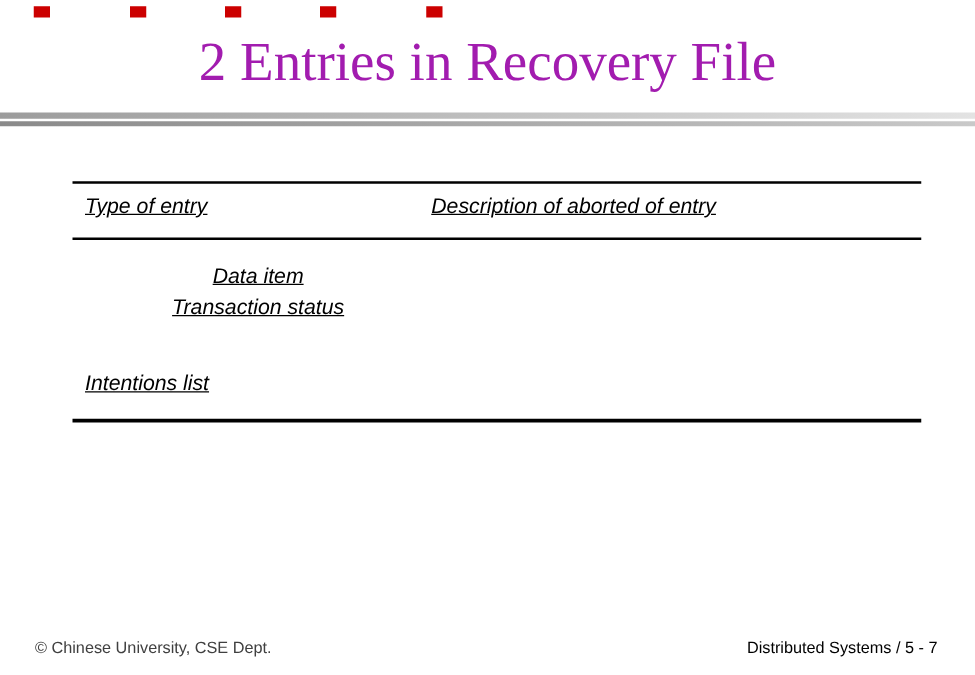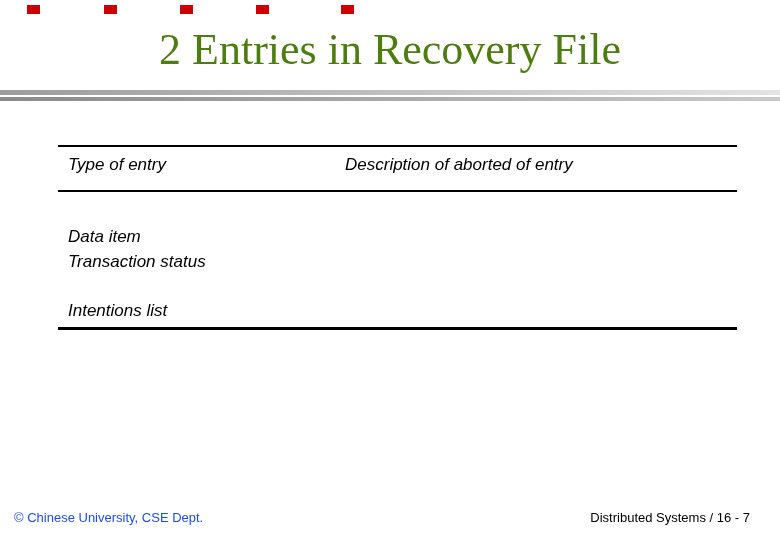--- a/index.html
+++ b/index.html
@@ -57,51 +57,52 @@
     background: linear-gradient(to right, #8a8a8a, #c9c9c9);
   }
 
   
   .entry-table {
     position: absolute;
     left: 58px;
     top: 145px;
     width: 679px;
     font-size: 17px;
+    text-decoration: underline;
   }
   .rule { height: 2px; background: #000000; width: 100%; }
   .rule.bottom { height: 3px; }
 
   .t-row { display: flex; align-items: flex-start; }
   .col1 {
     flex: 0 0 287px;
     box-sizing: border-box;
     padding-left: 10px;
     font-style: italic;
     white-space: pre-line;
   }
   .col2 {
     flex: 1 1 auto;
     white-space: pre-line;
   }
 
   .header-row { padding: 6px 0 13px 0; line-height: 24px; }
   .header-row .col2 { font-style: italic; }
 
-  .body-row-1 { padding-top: 32px; line-height: 25px; }
-  .body-row-2 { margin-top: 24px; line-height: 25px; padding-bottom: 4px; }
+  .body-row-1 { padding-top: 16px; line-height: 25px; text-align: center; }
+  .body-row-2 { margin-top: 36px; line-height: 25px; padding-bottom: 16px; }
 
   
   .footer-left {
     position: absolute;
-    left: 14px;
+    left: 28px;
     top: 510px;
     font-size: 13px;
     line-height: 16px;
-    color: #1d4ed8;
+    color: #404040;
   }
   .footer-right {
     position: absolute;
     right: 30px;
     top: 510px;
     font-size: 13px;
     line-height: 16px;
     color: #000000;
   }
 </style>
@@ -109,21 +110,21 @@
 <body>
 
 <div id="slide">
 
   <div class="top-square sq0" style="background: rgb(204, 0, 0);"></div>
   <div class="top-square sq1" style="background: rgb(204, 0, 0);"></div>
   <div class="top-square sq2" style="background: rgb(204, 0, 0);"></div>
   <div class="top-square sq3" style="background: rgb(204, 0, 0);"></div>
   <div class="top-square sq4" style="background: rgb(204, 0, 0);"></div>
 
-  <div class="slide-title" style="color: #4d7c0f;">2 Entries in Recovery File</div>
+  <div class="slide-title" style="color: #a21caf;">2 Entries in Recovery File</div>
 
   <div class="sep-bar-1"></div>
   <div class="sep-bar-2"></div>
 
   <div class="entry-table">
     <div class="rule"></div>
 
     <div class="t-row header-row">
       <div class="col1">Type of entry</div>
       <div class="col2">Description of aborted of entry</div>
@@ -137,15 +138,15 @@
     </div>
 
     <div class="t-row body-row-2">
       <div class="col1">Intentions list</div>
     </div>
 
     <div class="rule bottom"></div>
   </div>
 
   <div class="footer-left">© Chinese University, CSE Dept.</div>
-  <div class="footer-right">Distributed Systems / 16 - 7</div>
+  <div class="footer-right">Distributed Systems / 5 - 7</div>
 
 </div>
 
 </body></html>

